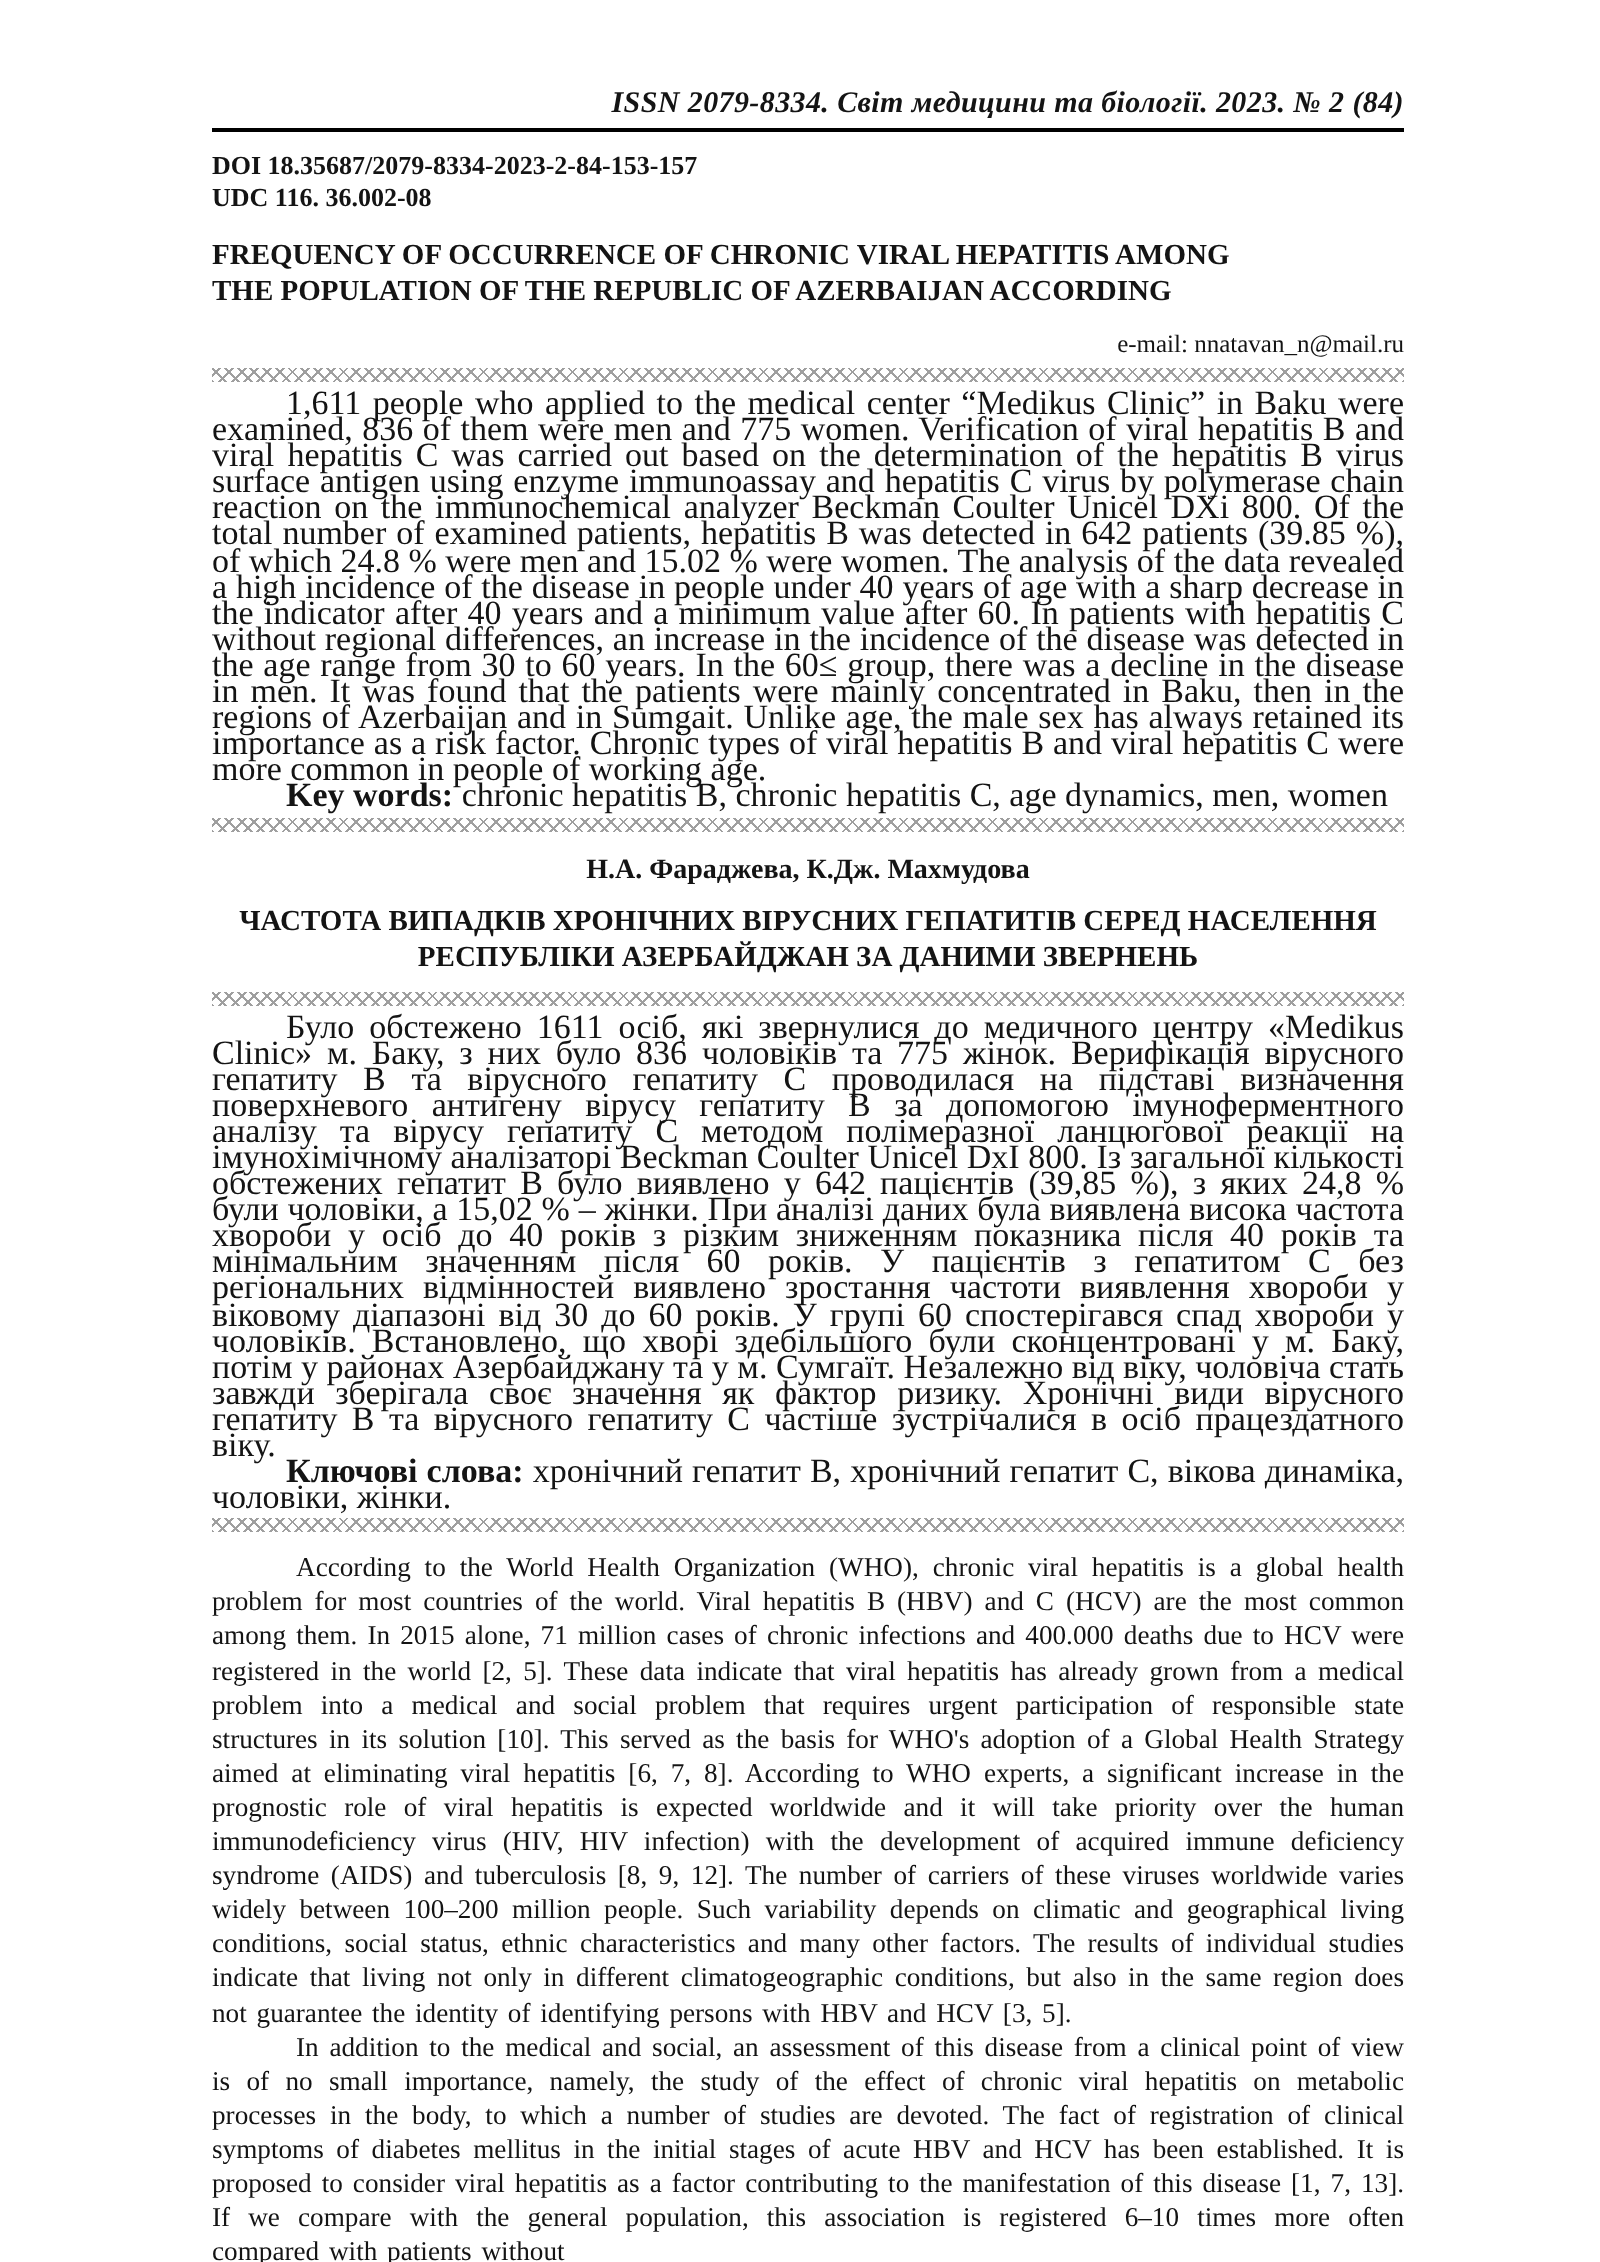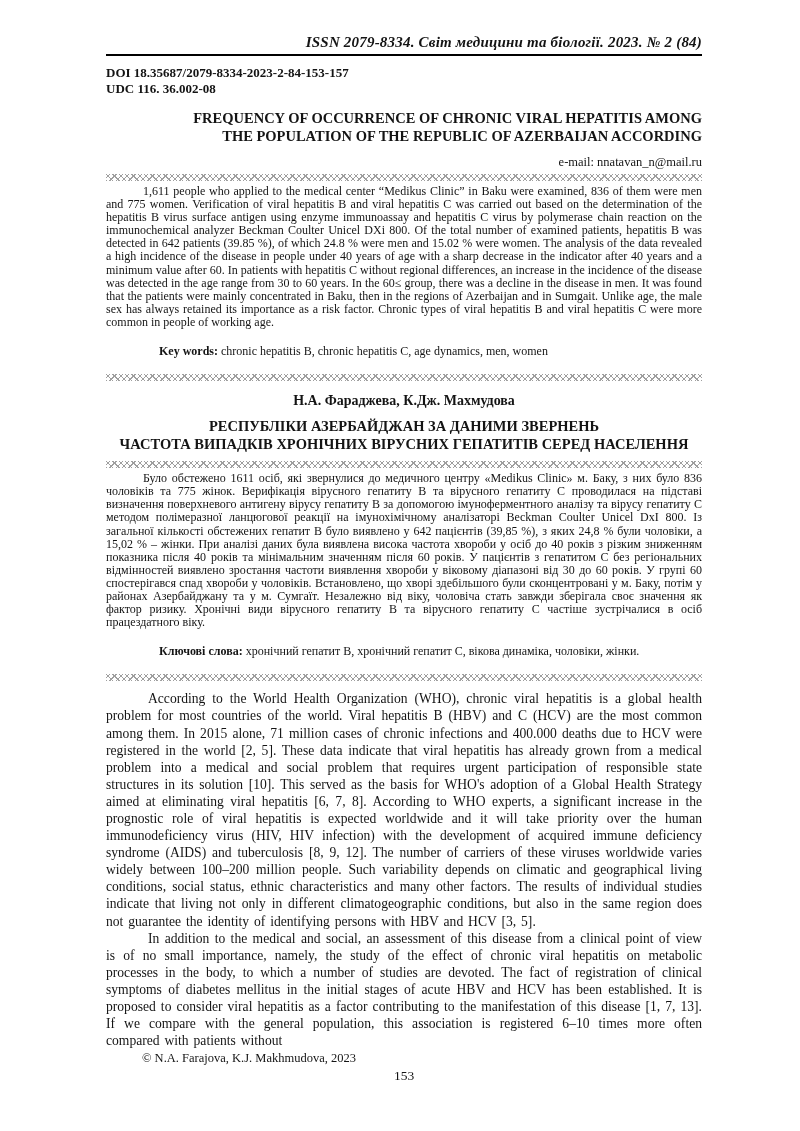--- a/index.html
+++ b/index.html
@@ -5,21 +5,21 @@
   html, body { margin: 0; padding: 0; background: #ffffff; }
   .page {
     position: relative;
     width: 764px;
     height: 1131px;
     box-sizing: border-box;
     margin: 0 auto;
     background: #ffffff;
     font-family: "Liberation Serif", serif;
     color: #141414;
-    padding: 34px 80px 0 88px;
+    padding: 44px 80px 0 88px;
   }
   
   .journal-head {
     text-align: right;
     font-weight: bold;
     font-style: italic;
     font-size: 15px;
     letter-spacing: 0.2px;
     border-bottom: 2.5px solid #000;
     padding-bottom: 3px;
@@ -32,42 +32,42 @@
     text-align: center;
     font-weight: bold;
     font-size: 13.5px;
     line-height: 18px;
     background: repeating-linear-gradient(45deg, #aeaeae 0, #aeaeae 1px, #e6e6e6 1px, #e6e6e6 3px);
   }
   sup { font-size: 9px; }
   
   .title-en {
     margin-top: 13px;
-    text-align: right;
+    text-align: left;
     font-weight: bold;
     font-size: 14.5px;
     line-height: 17.5px;
   }
   .email-line { text-align: right; font-size: 12.5px; margin-top: 10px; }
   
   .zigzag {
     height: 7px;
     margin: 4px 0;
     background:
       repeating-linear-gradient(45deg, #9f9f9f 0, #9f9f9f 1px, transparent 1px, transparent 4.5px),
       repeating-linear-gradient(-45deg, #9f9f9f 0, #9f9f9f 1px, transparent 1px, transparent 4.5px);
   }
   
   .abstract {
-    font-size: 12px;
+    font-size: 17px;
     line-height: 13.1px;
     text-align: justify;
   }
   .abstract .abs-text { text-indent: 37px; margin: 0; }
-  .abstract .keywords { text-indent: 37px; margin: 16px; }
+  .abstract .keywords { text-indent: 37px; margin: 0; }
   .kw-label { font-weight: bold; }
   
   .authors-uk {
     margin-top: 12px;
     text-align: center;
     font-weight: bold;
     font-size: 14px;
   }
   .title-uk {
     margin-top: 8px;
@@ -115,22 +115,22 @@
   <div class="abstract">
     <p class="abs-text">1,611 people who applied to the medical center “Medikus Clinic” in Baku were examined, 836 of them were men and 775 women. Verification of viral hepatitis B and viral hepatitis C was carried out based on the determination of the hepatitis B virus surface antigen using enzyme immunoassay and hepatitis C virus by polymerase chain reaction on the immunochemical analyzer Beckman Coulter Unicel DXi 800. Of the total number of examined patients, hepatitis B was detected in 642 patients (39.85 %), of which 24.8 % were men and 15.02 % were women. The analysis of the data revealed a high incidence of the disease in people under 40 years of age with a sharp decrease in the indicator after 40 years and a minimum value after 60. In patients with hepatitis C without regional differences, an increase in the incidence of the disease was detected in the age range from 30 to 60 years. In the 60≤ group, there was a decline in the disease in men. It was found that the patients were mainly concentrated in Baku, then in the regions of Azerbaijan and in Sumgait. Unlike age, the male sex has always retained its importance as a risk factor. Chronic types of viral hepatitis B and viral hepatitis C were more common in people of working age.</p>
     <p class="keywords"><span class="kw-label">Key words:</span><span> chronic hepatitis B, chronic hepatitis C, age dynamics, men, women</span></p>
   </div>
 
   <div class="zigzag"></div>
 
   <div class="authors-uk">Н.А. Фараджева, К.Дж. Махмудова</div>
 
   <div class="title-uk">
+    <div>ЧАСТОТА ВИПАДКІВ ХРОНІЧНИХ ВІРУСНИХ ГЕПАТИТІВ СЕРЕД НАСЕЛЕННЯ</div>
     <div>РЕСПУБЛІКИ АЗЕРБАЙДЖАН ЗА ДАНИМИ ЗВЕРНЕНЬ</div>
-    <div>ЧАСТОТА ВИПАДКІВ ХРОНІЧНИХ ВІРУСНИХ ГЕПАТИТІВ СЕРЕД НАСЕЛЕННЯ</div>
   </div>
 
   <div class="zigzag"></div>
 
   <div class="abstract">
     <p class="abs-text">Було обстежено 1611 осіб, які звернулися до медичного центру «Medikus Clinic» м. Баку, з них було 836 чоловіків та 775 жінок. Верифікація вірусного гепатиту В та вірусного гепатиту С проводилася на підставі визначення поверхневого антигену вірусу гепатиту В за допомогою імуноферментного аналізу та вірусу гепатиту С методом полімеразної ланцюгової реакції на імунохімічному аналізаторі Beckman Coulter Unicel DxI 800. Із загальної кількості обстежених гепатит В було виявлено у 642 пацієнтів (39,85 %), з яких 24,8 % були чоловіки, а 15,02 % – жінки. При аналізі даних була виявлена висока частота хвороби у осіб до 40 років з різким зниженням показника після 40 років та мінімальним значенням після 60 років. У пацієнтів з гепатитом С без регіональних відмінностей виявлено зростання частоти виявлення хвороби у віковому діапазоні від 30 до 60 років. У групі 60 спостерігався спад хвороби у чоловіків. Встановлено, що хворі здебільшого були сконцентровані у м. Баку, потім у районах Азербайджану та у м. Сумгаїт. Незалежно від віку, чоловіча стать завжди зберігала своє значення як фактор ризику. Хронічні види вірусного гепатиту В та вірусного гепатиту С частіше зустрічалися в осіб працездатного віку.</p>
     <p class="keywords"><span class="kw-label">Ключові слова:</span><span> хронічний гепатит В, хронічний гепатит С, вікова динаміка, чоловіки, жінки.</span></p>
   </div>
 
   <div class="zigzag"></div>

